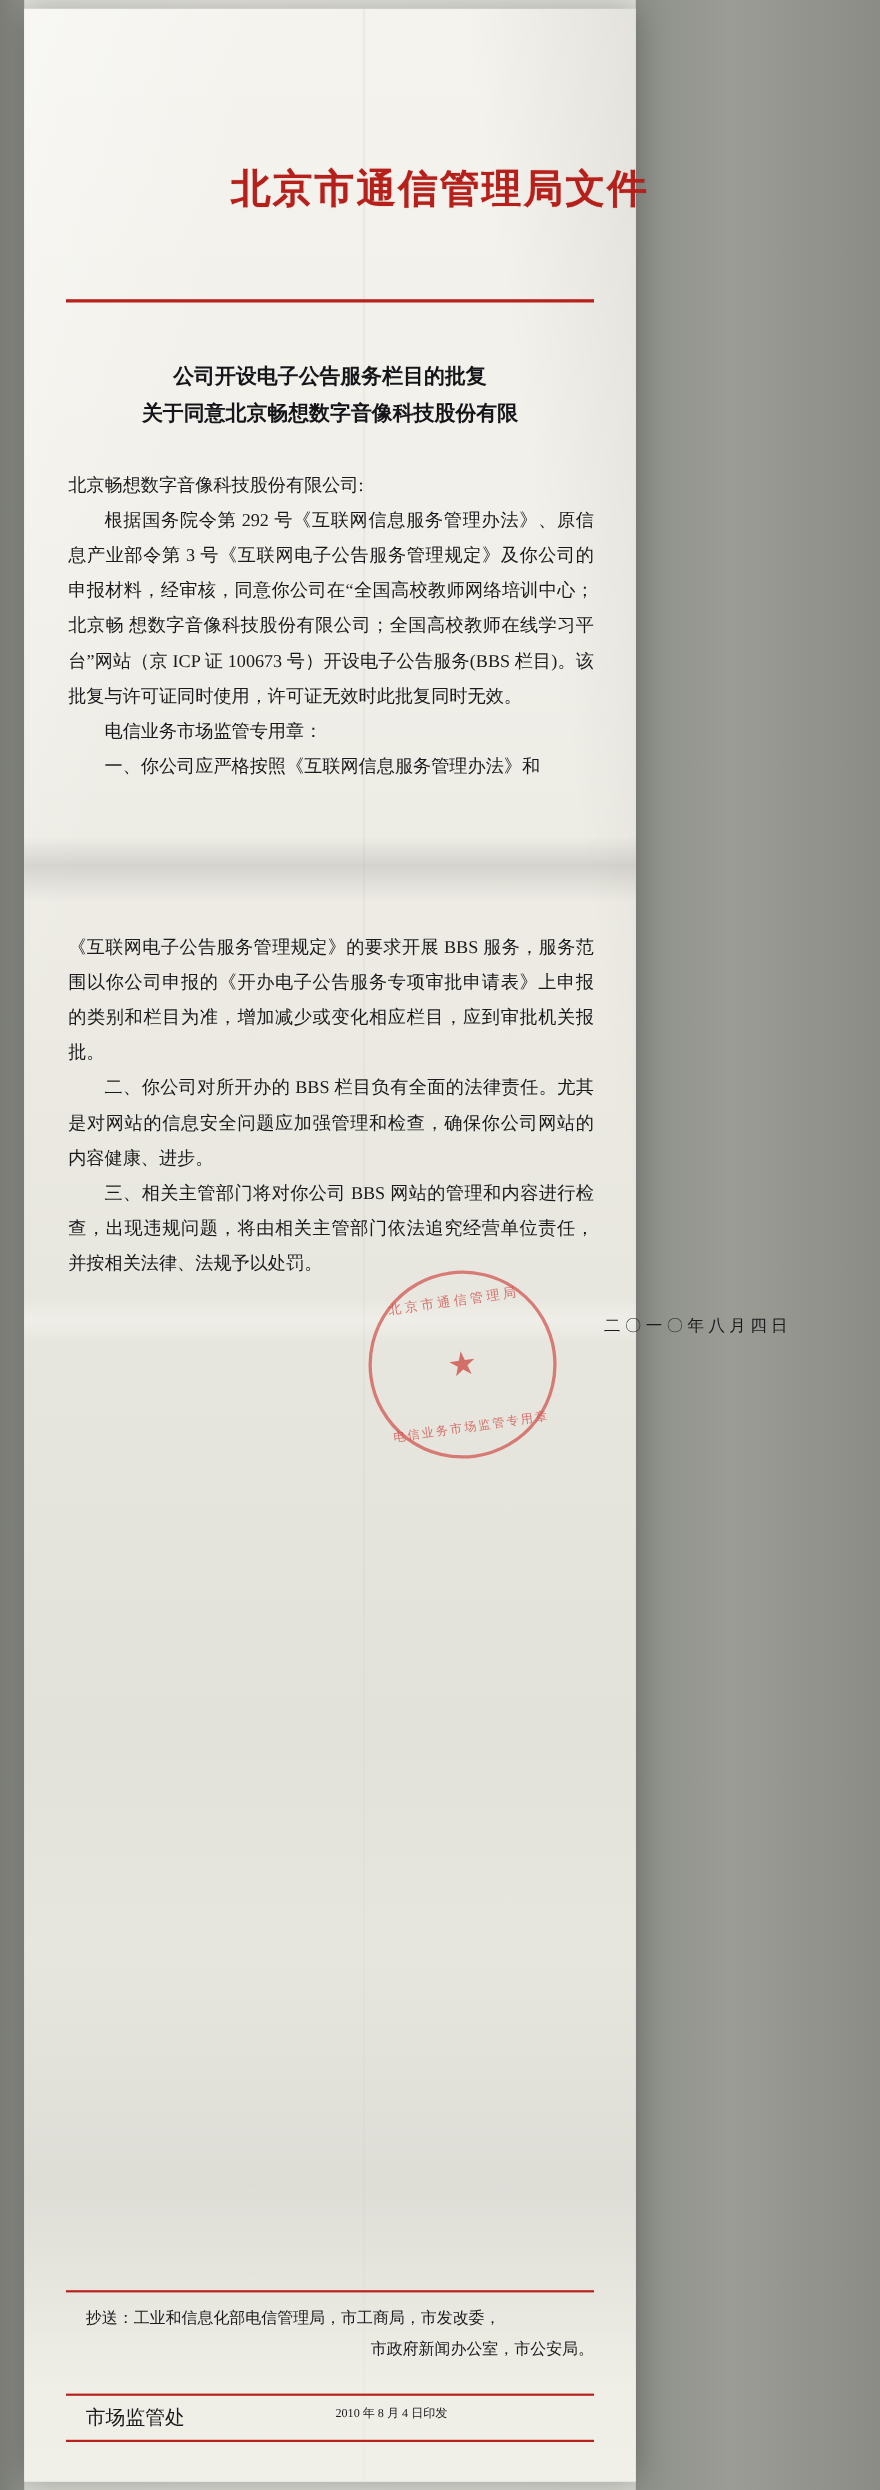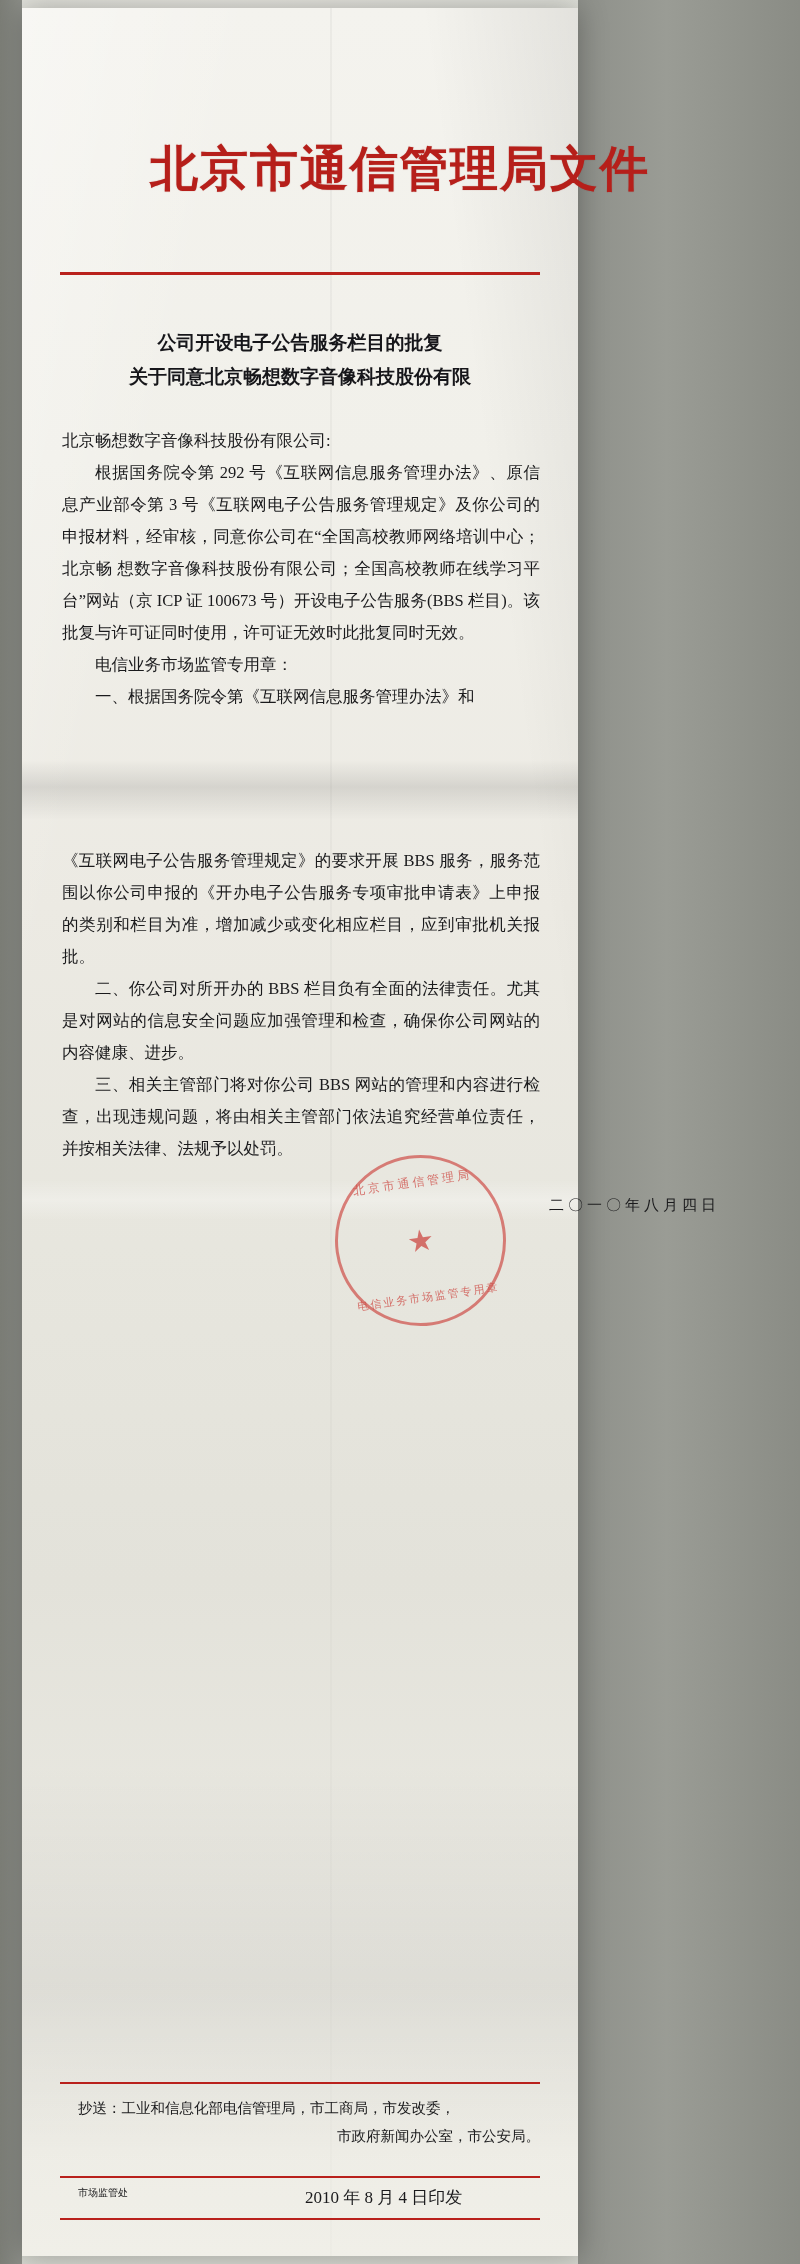--- a/index.html
+++ b/index.html
@@ -56,26 +56,26 @@
     background: linear-gradient(90deg, #7c7e77, #8e908a);
   }
   .margin-left { left: 0; width: 22px; }
   .margin-right { right: 0; width: 222px;
     background: linear-gradient(90deg, #8e908a, #9a9c95 40%, #8a8c85); }
 
   
   .doc-title {
     position: absolute;
     left: 0; right: 0;
-    top: 137px;
+    top: 148px;
     text-align: center;
     color: #b61f1a;
     font-family: "DejaVu Serif", serif;
     font-weight: bold;
-    font-size: 48px;
+    font-size: 36px;
     letter-spacing: 2px;
     text-shadow: 0 0 1px rgba(150,20,15,.5);
   }
   .doc-number {
     position: absolute;
     left: 0; right: 0;
     top: 245px;
     text-align: center;
     font-size: 15px;
     color: #20201e;
@@ -199,28 +199,28 @@
     font-size: 14.5px;
     line-height: 28px;
     color: #1a1a1c;
   }
   .cc .hang { display: block; text-indent: 0; }
   .cc .hang2 { display: block; padding-left: 36px; text-align: right; }
   .footer-left {
     position: absolute;
     left: 78px;
     top: 2186px;
-    font-size: 10px;
+    font-size: 18px;
     color: #1a1a1c;
   }
   .footer-right {
     position: absolute;
     left: 305px;
     top: 2186px;
-    font-size: 17px;
+    font-size: 11px;
     color: #1a1a1c;
   }
 </style>
 </head>
 <body>
 
 <div class="page">
 
   <div class="margin-left"></div>
   <div class="margin-right"></div>
@@ -236,21 +236,21 @@
 
   <div class="subject">
     <div>公司开设电子公告服务栏目的批复</div>
     <div>关于同意北京畅想数字音像科技股份有限</div>
   </div>
 
   <div class="body-text">
     <p>北京畅想数字音像科技股份有限公司:</p>
     <p class="indent">根据国务院令第 292 号《互联网信息服务管理办法》、原信息产业部令第 3 号《互联网电子公告服务管理规定》及你公司的申报材料，经审核，同意你公司在“全国高校教师网络培训中心；北京畅 想数字音像科技股份有限公司；全国高校教师在线学习平台”网站（京 ICP 证 100673 号）开设电子公告服务(BBS 栏目)。该批复与许可证同时使用，许可证无效时此批复同时无效。</p>
     <p class="indent">电信业务市场监管专用章：</p>
-    <p class="indent">一、根据国务院令第《互联网信息服务管理办法》和</p>
+    <p class="indent">一、你公司应严格按照《互联网信息服务管理办法》和</p>
   </div>
 
   <div class="body-text-2">
     <p>《互联网电子公告服务管理规定》的要求开展 BBS 服务，服务范围以你公司申报的《开办电子公告服务专项审批申请表》上申报的类别和栏目为准，增加减少或变化相应栏目，应到审批机关报批。</p>
     <p class="indent">二、你公司对所开办的 BBS 栏目负有全面的法律责任。尤其是对网站的信息安全问题应加强管理和检查，确保你公司网站的内容健康、进步。</p>
     <p class="indent">三、相关主管部门将对你公司 BBS 网站的管理和内容进行检查，出现违规问题，将由相关主管部门依法追究经营单位责任，并按相关法律、法规予以处罚。</p>
   </div>
 
   <div class="sign-date">二〇一〇年八月四日</div>
 

